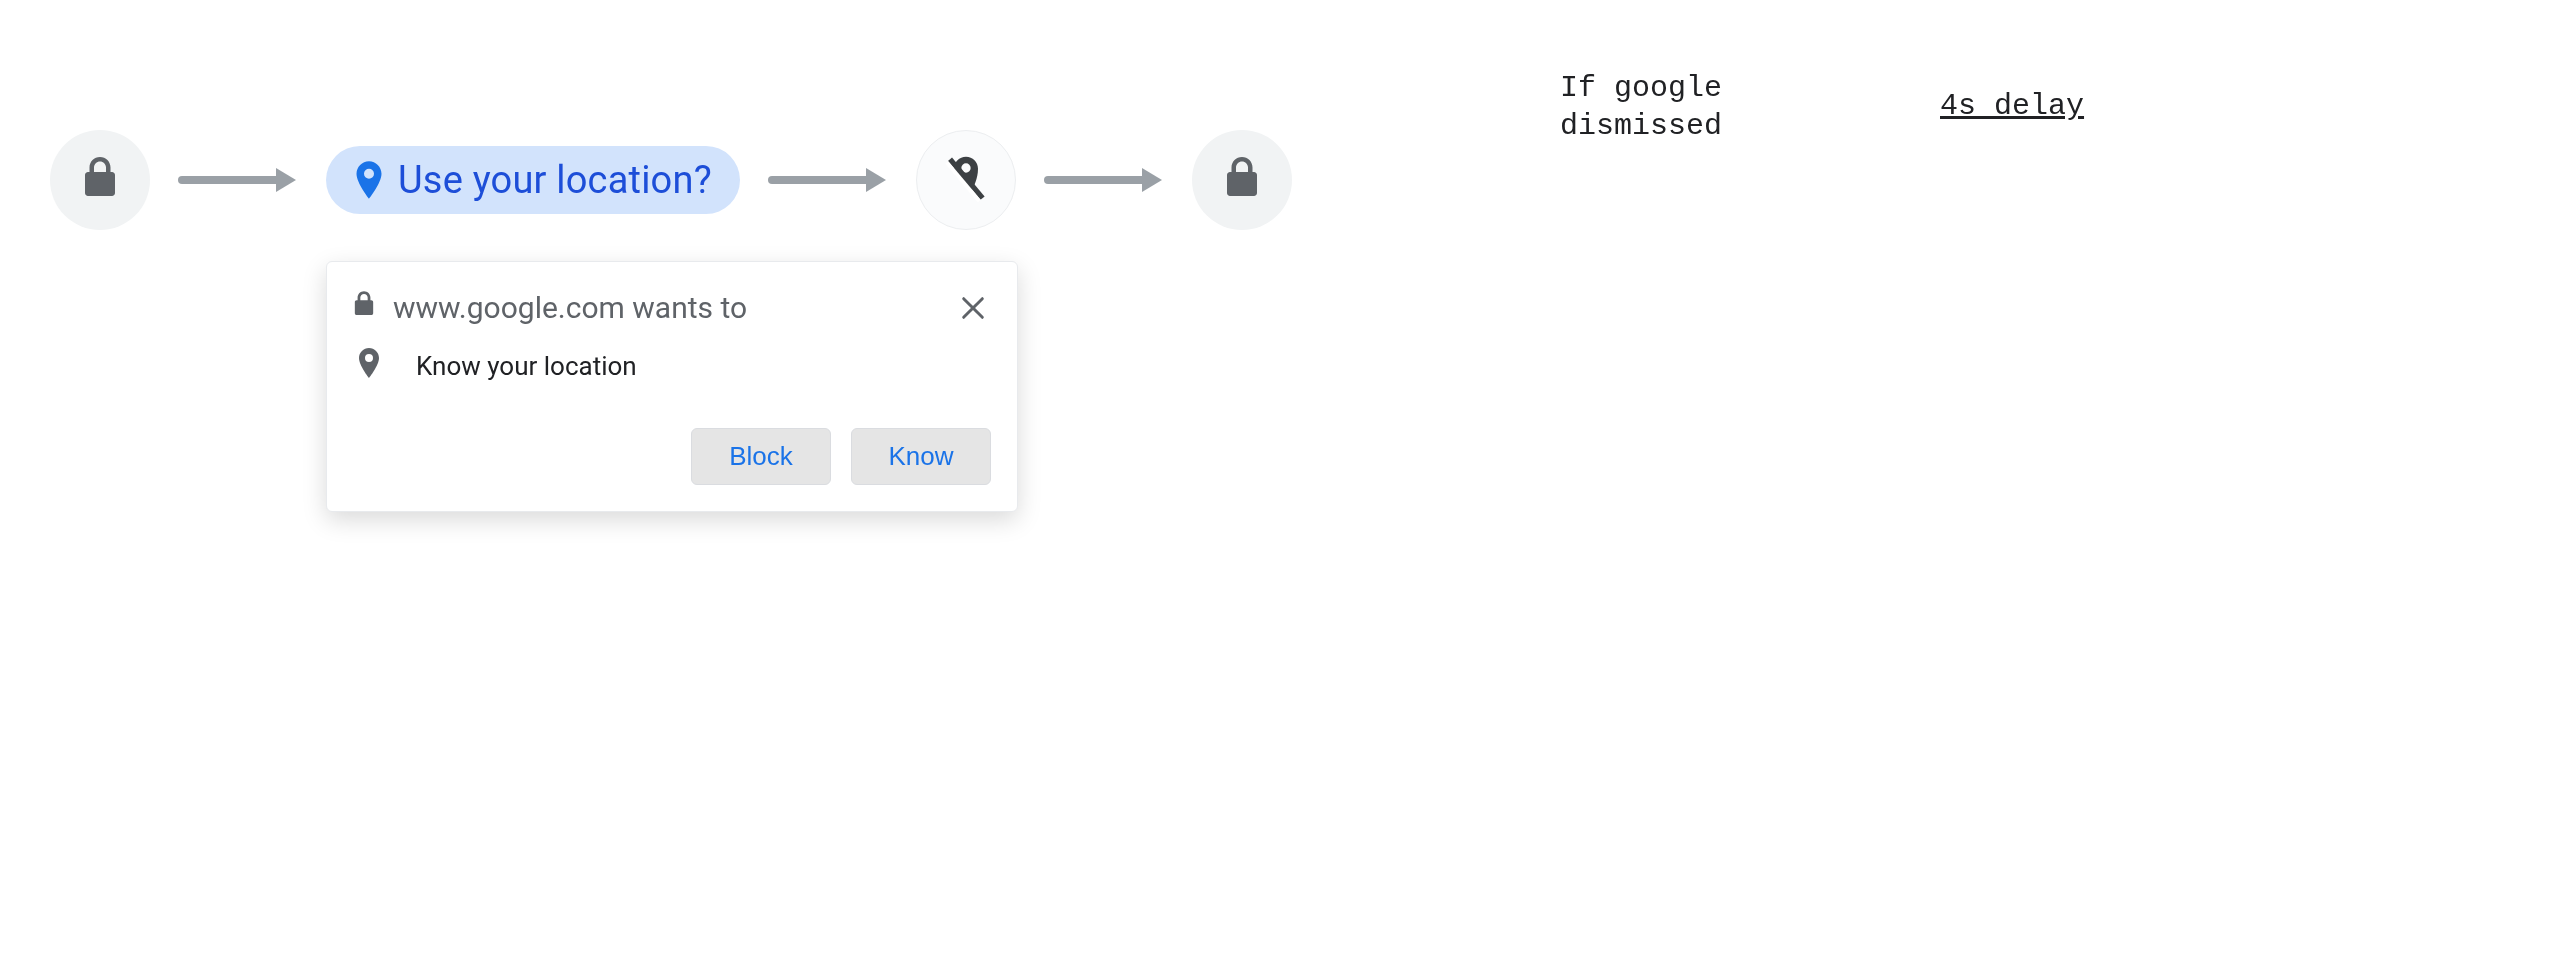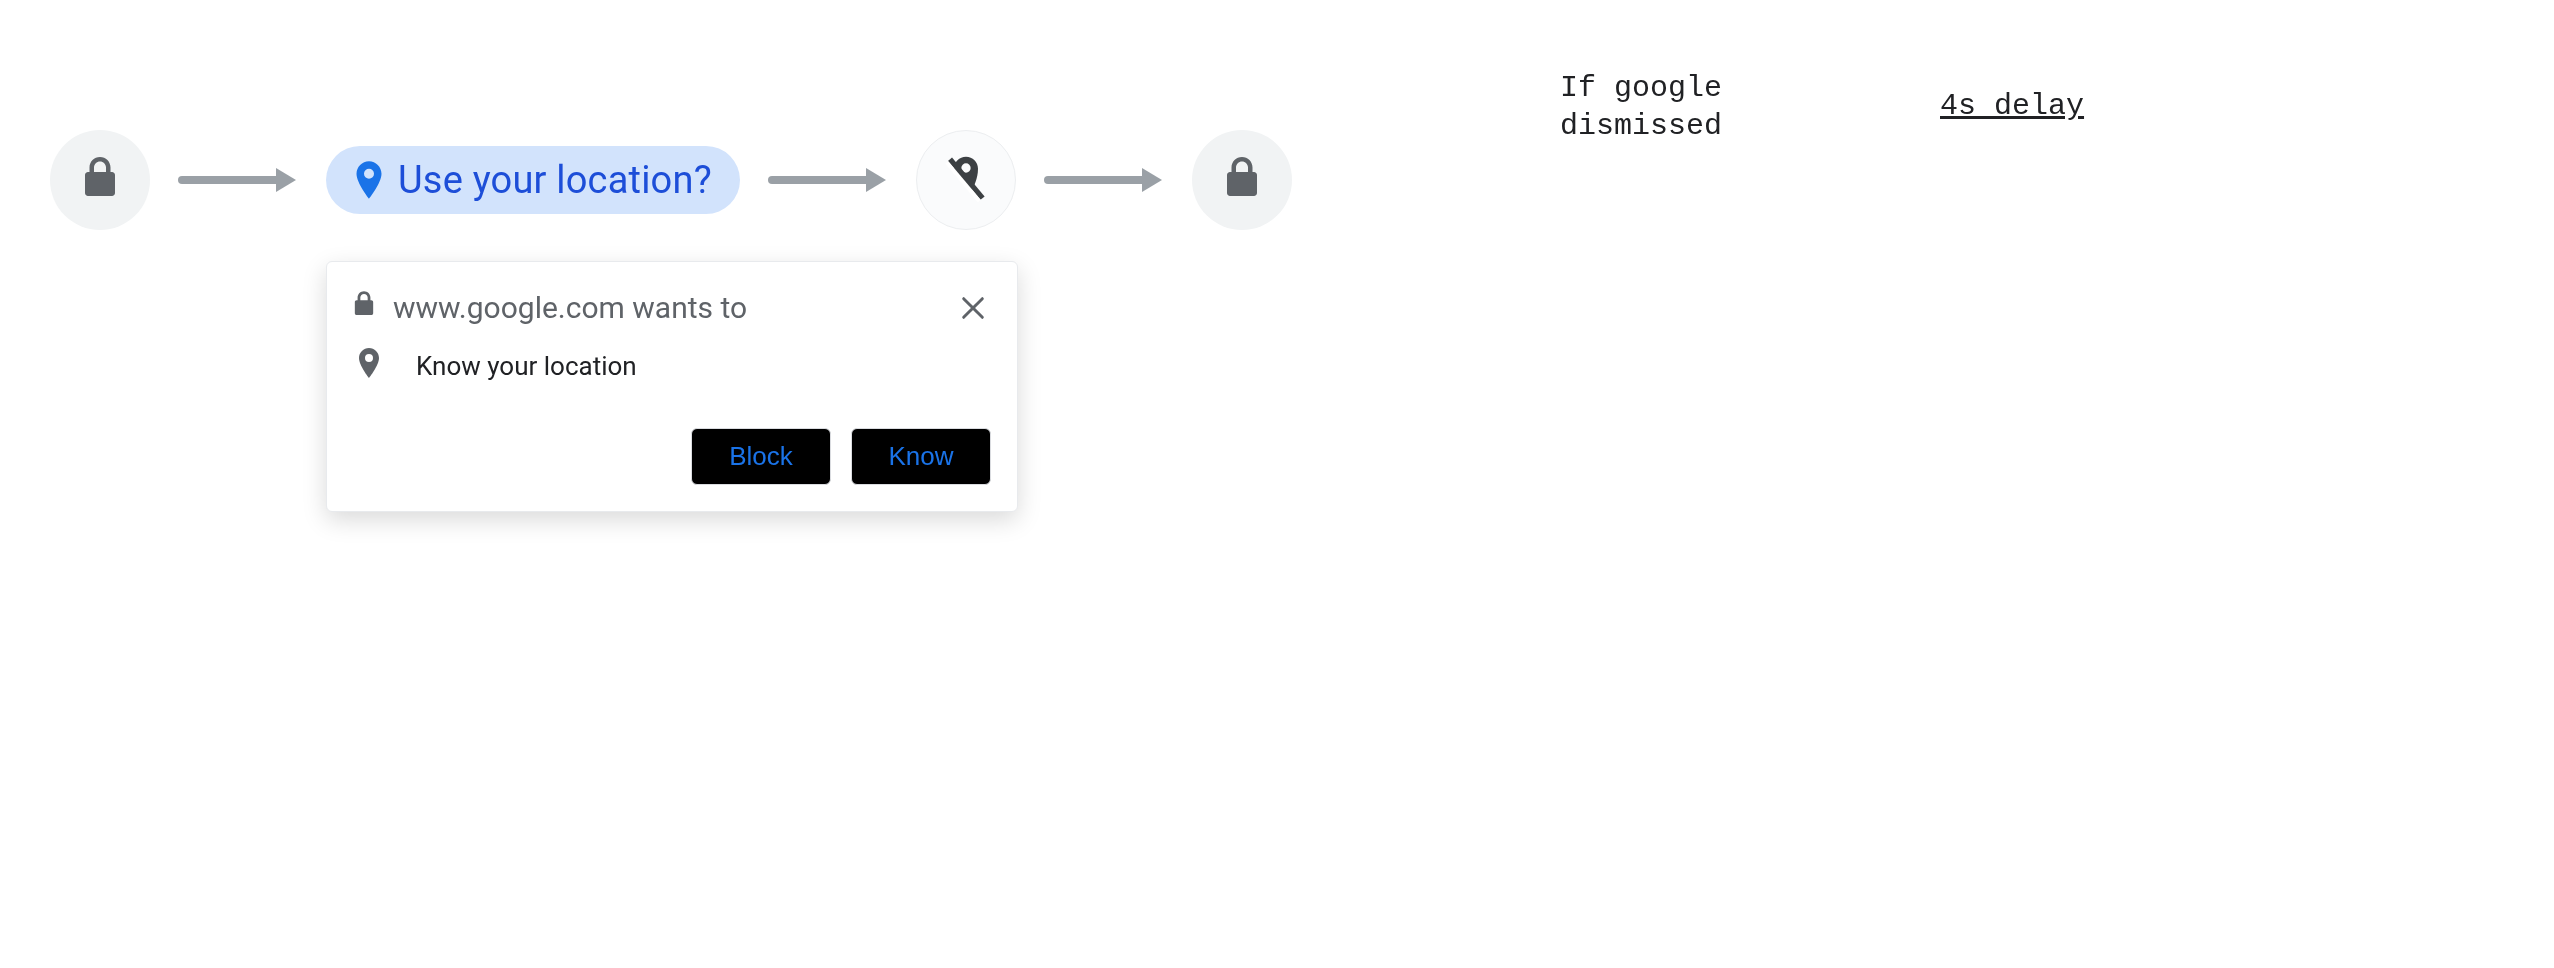--- a/index.html
+++ b/index.html
@@ -104,21 +104,21 @@
     margin-left: 4px;
     margin-bottom: 44px;
   }
   .popup-actions {
     display: flex;
     justify-content: flex-end;
     gap: 20px;
   }
   .btn {
     border: 1px solid #dadce0;
-    background: #000000;
+    background: #e5e5e5;
     color: #1a73e8;
     font-size: 26px;
     font-weight: 500;
     padding: 12px 30px;
     border-radius: 6px;
     cursor: pointer;
     min-width: 140px;
     text-align: center;
   }
   svg { flex-shrink: 0; }

